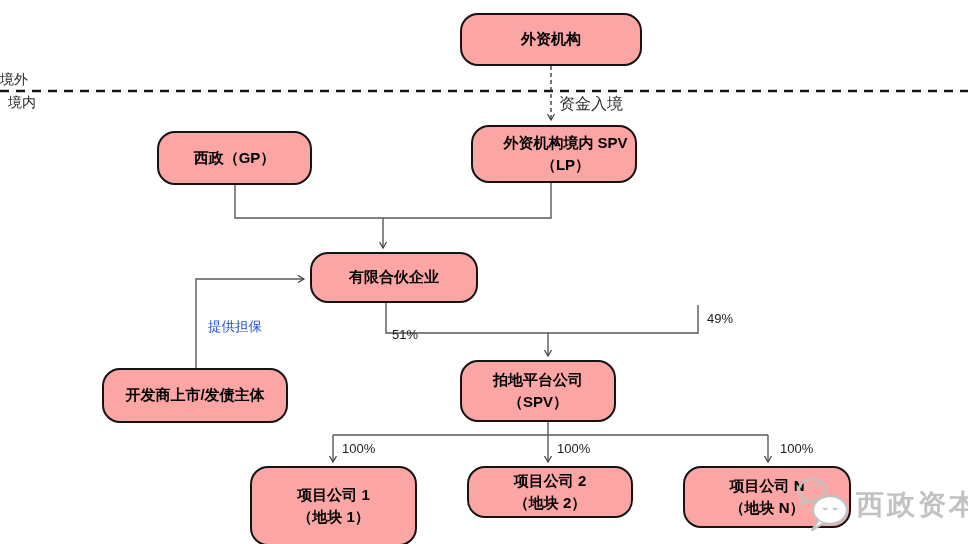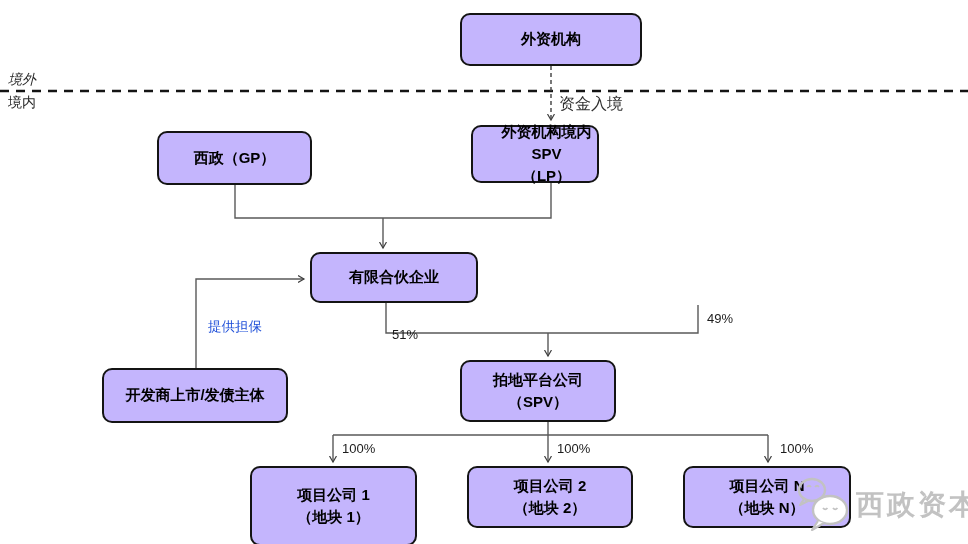--- a/index.html
+++ b/index.html
@@ -2,22 +2,22 @@
 <html><head>
 <meta charset="utf-8">
 <style>
   html,body { margin:0; padding:0; background:#ffffff; }
   #canvas {
     position:relative; width:968px; height:544px; background:#ffffff;
     font-family:"Liberation Sans", sans-serif; overflow:hidden;
   }
   svg.wires { position:absolute; left:0; top:0; z-index:1; }
   .box {
-    position:absolute; background:#c4b5fd; border:2.4px solid #141414;
-    border-radius:10px; display:flex; flex-direction:column;
+    position:absolute; background:#fca5a5; border:2.4px solid #141414;
+    border-radius:18px; display:flex; flex-direction:column;
     align-items:center; justify-content:center; text-align:center;
     font-weight:bold; font-size:15px; color:#000; line-height:1.5; z-index:2;
     box-sizing:border-box;
   }
   .edge-label {
     position:absolute; z-index:3; font-size:13px; color:#2f2f2f;
     white-space:nowrap;
   }
   .region-label {
     position:absolute; z-index:3; font-size:14px; color:#2a2a2a;
@@ -28,27 +28,27 @@
     position:absolute; z-index:5; display:flex; align-items:center;
     pointer-events:none;
   }
   .watermark-text {
     font-size:28px; font-weight:bold; color:#c2c2c2; letter-spacing:3px;
     white-space:nowrap;
   }
   
   #n-foreign      { left:460px; top:13px;  width:182px; height:53px; }
   #n-gp           { left:157px; top:131px; width:155px; height:54px; }
-  #n-lp           { left:471px; top:125px; width:128px; height:58px; line-height:1.45;padding-left:23px; }
+  #n-lp           { left:471px; top:125px; width:166px; height:58px; line-height:1.45;padding-left:23px; }
   #n-partnership  { left:310px; top:252px; width:168px; height:51px; }
   #n-developer    { left:620px; top:252px; width:155px; height:53px; }
   #n-landspv      { left:460px; top:360px; width:156px; height:62px; line-height:1.5; }
   #n-listed       { left:102px; top:368px; width:186px; height:55px; }
   #n-pc1          { left:250px; top:466px; width:167px; height:80px; }
-  #n-pc2          { left:467px; top:466px; width:166px; height:62px;text-align:center; }
+  #n-pc2          { left:467px; top:466px; width:166px; height:52px;text-align:center; }
   #n-pcn          { left:683px; top:466px; width:168px; height:62px; }
 </style>
 </head>
 <body>
 
 <div id="canvas">
 
   <svg class="wires" width="968" height="544" viewBox="0 0 968 544">
     <defs>
       <marker id="arr" markerWidth="12" markerHeight="12" refX="6.5" refY="4" orient="auto" markerUnits="userSpaceOnUse">
@@ -68,21 +68,21 @@
 
     <polyline points="196,368 196,279 304,279" fill="none" stroke="#595959" stroke-width="1.4" marker-end="url(#arr)"></polyline>
 
     <line x1="548" y1="422" x2="548" y2="435" stroke="#595959" stroke-width="1.4"></line>
     <line x1="333" y1="435" x2="768" y2="435" stroke="#595959" stroke-width="1.4"></line>
     <line x1="333" y1="435" x2="333" y2="462" stroke="#595959" stroke-width="1.4" marker-end="url(#arr)"></line>
     <line x1="548" y1="435" x2="548" y2="462" stroke="#595959" stroke-width="1.4" marker-end="url(#arr)"></line>
     <line x1="768" y1="435" x2="768" y2="462" stroke="#595959" stroke-width="1.4" marker-end="url(#arr)"></line>
   </svg>
 
-  <span class="region-label" style="left:8px; top:71px;font-style:italic;">境外</span>
+  <span class="region-label" style="left:0; top:71px;">境外</span>
   <span class="region-label" style="left:8px; top:94px;">境内</span>
 
   <div class="box" id="n-foreign">
     <span>外资机构</span>
   </div>
 
   <div class="box" id="n-gp">
     <span>西政（GP）</span>
   </div>
 

